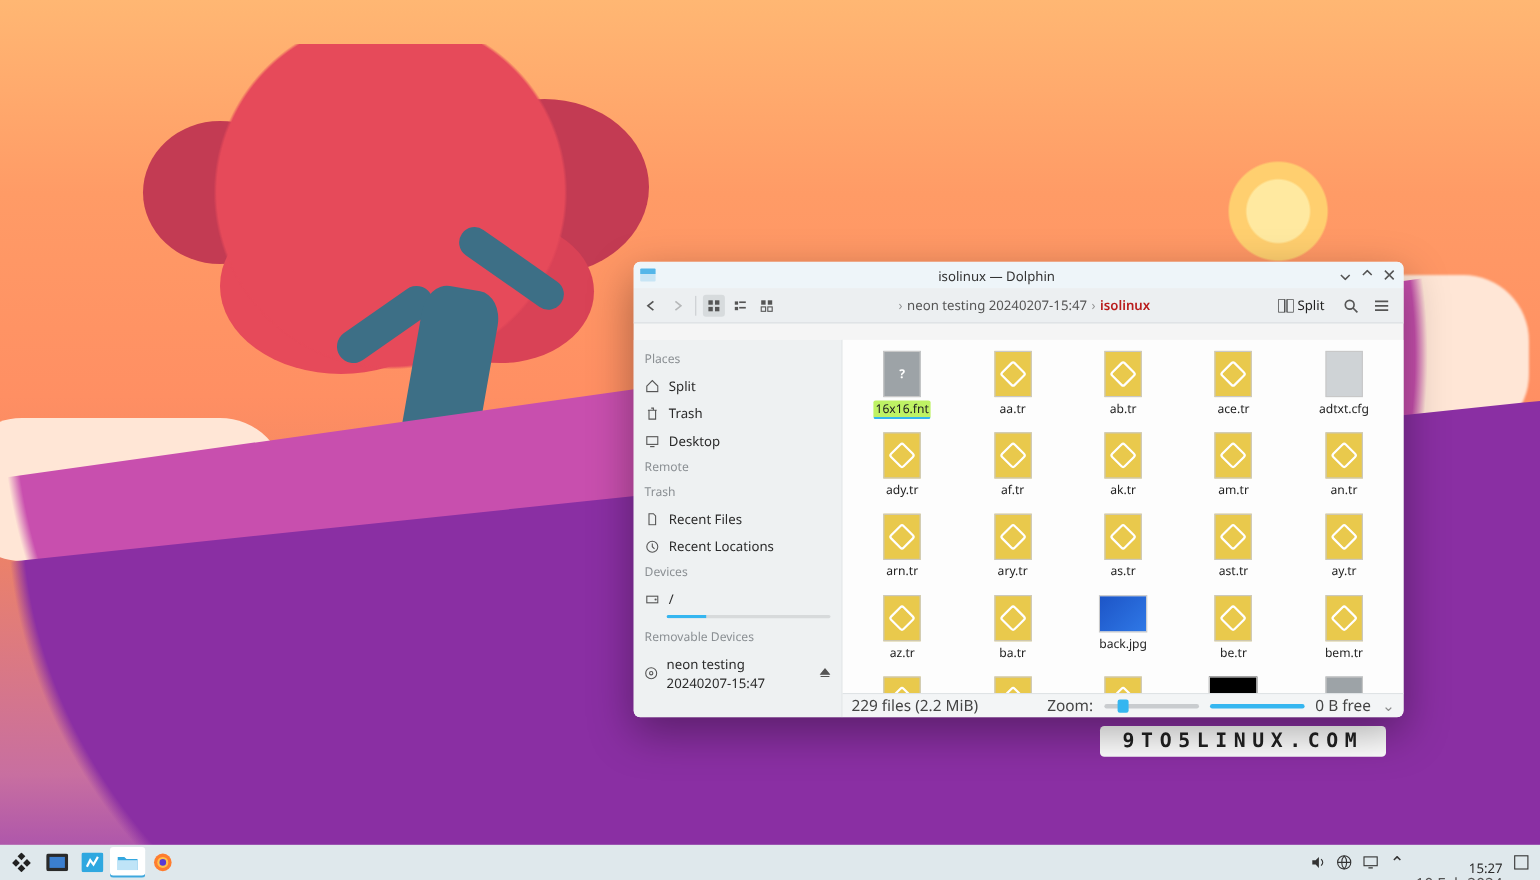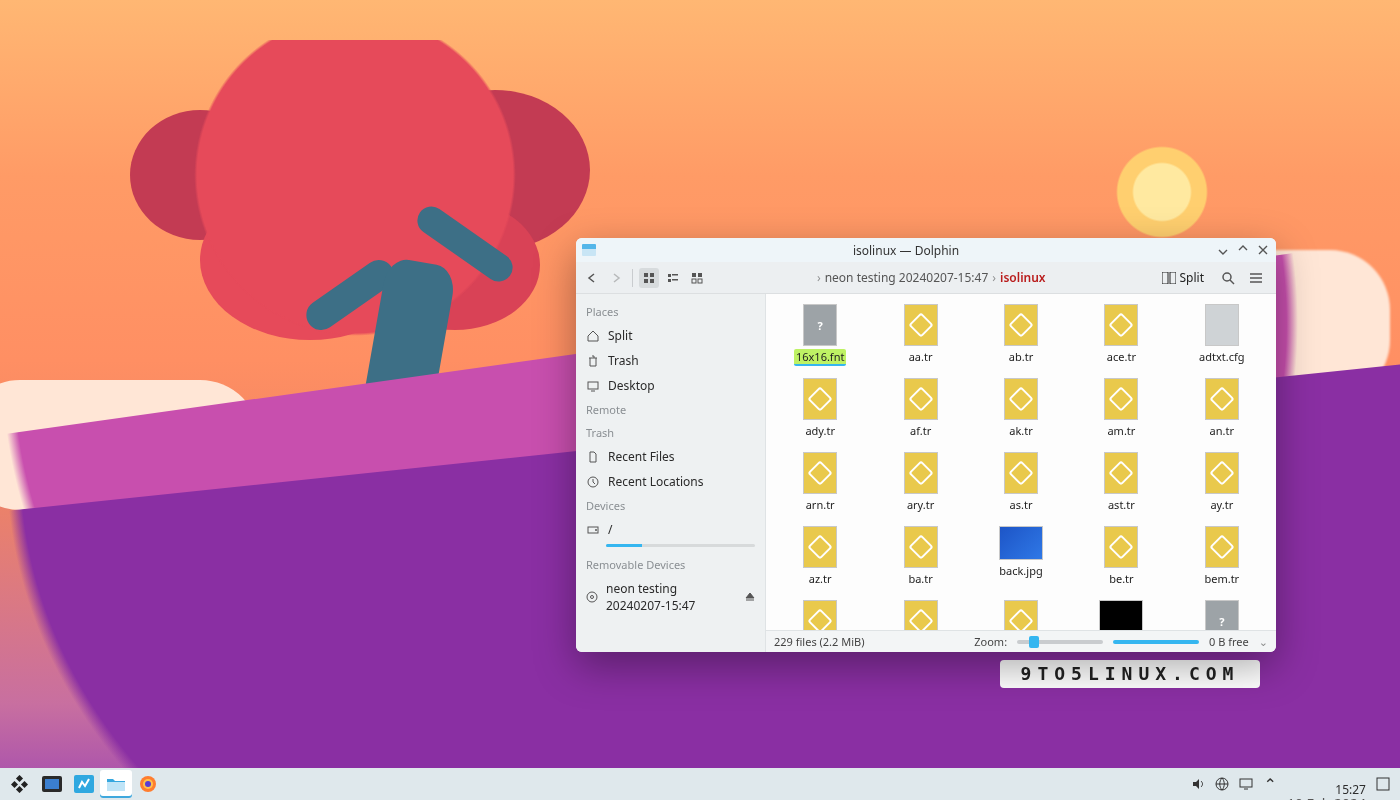--- a/index.html
+++ b/index.html
@@ -66,21 +66,21 @@
   .tbtn{width:20px;height:20px;display:flex;align-items:center;justify-content:center;color:#555;border-radius:3px;cursor:pointer;}
   .tbtn.disabled{opacity:.35;cursor:default;}
   .tbtn.active{background:#d7dbdd;}
   .tsep{width:1px;height:18px;background:#c9cccf;margin:0 2px;}
   #crumbs{flex:1;display:flex;align-items:center;gap:4px;justify-content:center;color:#555;}
   #crumbs .chev{opacity:.6;}
   #crumbs b{font-weight:600;color:#b91c1c;}
   #tright{display:flex;align-items:center;gap:8px;padding-right:4px;}
   #splitbtn{display:flex;align-items:center;gap:4px;padding:2px 6px;border-radius:3px;cursor:pointer;}
 
-  #body{flex:1;display:flex;min-height:0;}
+  #body{flex:1;display:flex;min-height:0;margin-top:15px;}
   #places{width:190px;background:#eef1f2;border-right:1px solid #dfe3e5;padding:6px 0;overflow:hidden;}
   .phdr{padding:4px 10px;color:#8a8f93;font-size:11px;}
   .pit{display:flex;align-items:center;gap:8px;padding:4px 10px;color:#2a2a2a;cursor:pointer;}
   .pit .pic{width:14px;height:14px;display:flex;align-items:center;justify-content:center;color:#555;}
   .pit .eic{margin-left:auto;color:#555;}
   .diskbar{margin:2px 10px 6px 30px;height:3px;background:#d7dadb;border-radius:2px;overflow:hidden;}
   .diskbar i{display:block;height:100%;width:24%;background:#35b6f0;}
 
   #view{flex:1;display:flex;flex-direction:column;min-width:0;}
   #grid{flex:1;overflow:hidden;background:#fdfdfd;padding:10px 6px;display:grid;
@@ -89,21 +89,21 @@
   .thumb{width:34px;height:42px;border:1px solid #c8c8c8;background:#e9c94c;display:flex;align-items:center;justify-content:center;}
   .thumb.epub{background:#e9c94c;}
   .thumb.epub::after{content:"";width:14px;height:14px;border:2px solid #fff;border-radius:3px;transform:rotate(45deg);}
   .thumb.unk{background:#9da3a7;}
   .thumb.unk::after{content:"?";color:#fff;font-weight:700;}
   .thumb.cfg{background:#cfd3d6;}
   .thumb.img{background:linear-gradient(135deg,#1d55c7,#2f78e6);width:44px;height:34px;}
   .thumb.blk{background:#000;width:44px;height:34px;}
   .file.selected .fname{background:#bef264;border-bottom:2px solid #35b6f0;padding:0 2px;border-radius:2px;}
 
-  #status{height:22px;border-top:1px solid #dfe3e5;background:#f3f5f6;display:flex;align-items:center;padding:0 8px;gap:10px;font-size:11px;color:#444;}
+  #status{height:22px;border-top:1px solid #dfe3e5;background:#f3f5f6;display:flex;align-items:center;padding:0 8px;gap:10px;font-size:14px;color:#444;}
   #status .sp{flex:1;}
   .zoomslider{width:86px;height:4px;background:#c9cccf;border-radius:2px;position:relative;}
   .zoomslider i{position:absolute;left:12px;top:-4px;width:10px;height:12px;background:#35b6f0;border-radius:2px;}
   .freebar{width:86px;height:4px;background:#35b6f0;border-radius:2px;}
 
   
   #panel{position:absolute;left:0;right:0;bottom:0;height:32px;background:#dfe8ec;display:flex;align-items:center;padding:0 4px;color:#2c2c2c;}
   .task{width:32px;height:28px;display:flex;align-items:center;justify-content:center;border-radius:3px;cursor:pointer;}
   .task.active{background:#fff;box-shadow: inset 0 -2px 0 #3fa8dd;}
   #tray{margin-left:auto;display:flex;align-items:center;gap:10px;padding-right:6px;}

